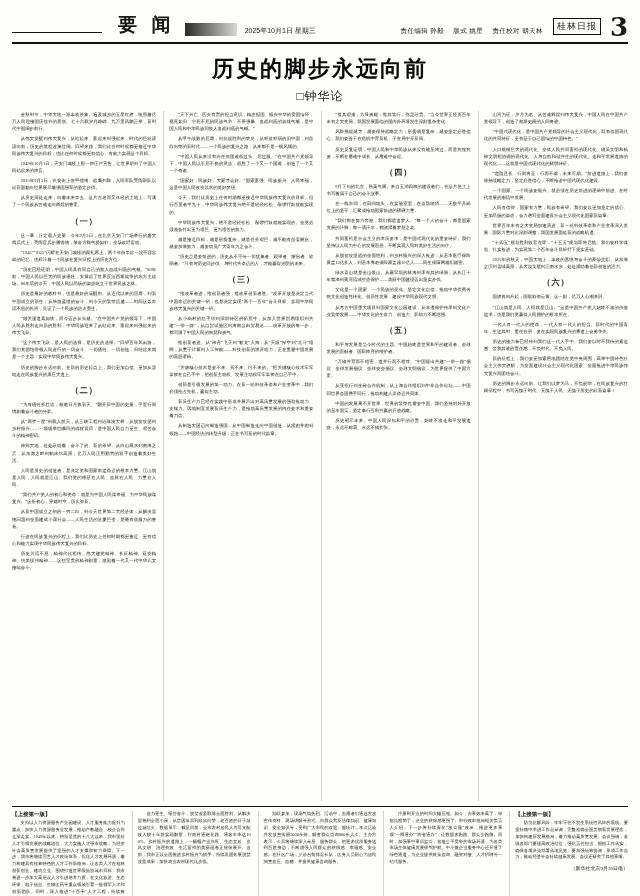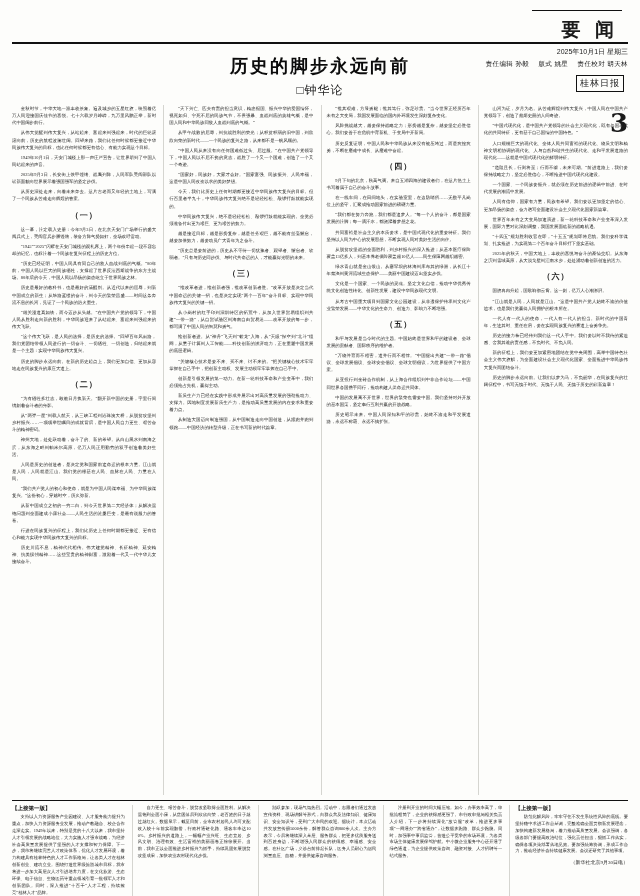--- a/index.html
+++ b/index.html
@@ -24,21 +24,20 @@
   }
 
   
   .masthead {
     display: flex;
     align-items: flex-end;
     border-bottom: 2px solid #111;
     padding-bottom: 3px;
     height: 34px;
     box-sizing: border-box;
-    flex-direction: column;
   }
   .mast-left {
     width: 96px;
     display: flex;
     align-items: flex-end;
     height: 100%;
   }
   .mast-rule {
     flex: 0 0 auto;
     width: 90px;
@@ -70,21 +69,21 @@
   .mast-credits {
     font-family: "Liberation Sans", sans-serif;
     font-size: 6.5px;
     color: #222;
     margin-bottom: 3px;
     white-space: nowrap;
     letter-spacing: 0.4px;
   }
   .mast-credits span { margin-left: 7px; }
   .paper-logo {
-    margin: 0 4px 20px 10px;
+    margin: 0 4px 4px 10px;
     text-align: center;
   }
   .paper-logo .cn {
     font-family: "DejaVu Serif", serif;
     font-size: 9px;
     letter-spacing: 1px;
     border: 1px solid #111;
     padding: 1px 3px;
     display: inline-block;
   }
@@ -96,21 +95,21 @@
     margin: 0 0 0 5px;
   }
 
   
   .headline-zone {
     width: 100%;
   }
   .headline {
     text-align: center;
     font-family: "DejaVu Serif", "Liberation Serif", serif;
-    font-size: 18px;
+    font-size: 22px;
     font-weight: bold;
     letter-spacing: 2px;
     margin: 10px 0 4px 0;
     color: #0b0b0b;
   }
   .byline {
     text-align: center;
     font-size: 12px;
     letter-spacing: 1px;
     color: #222;

